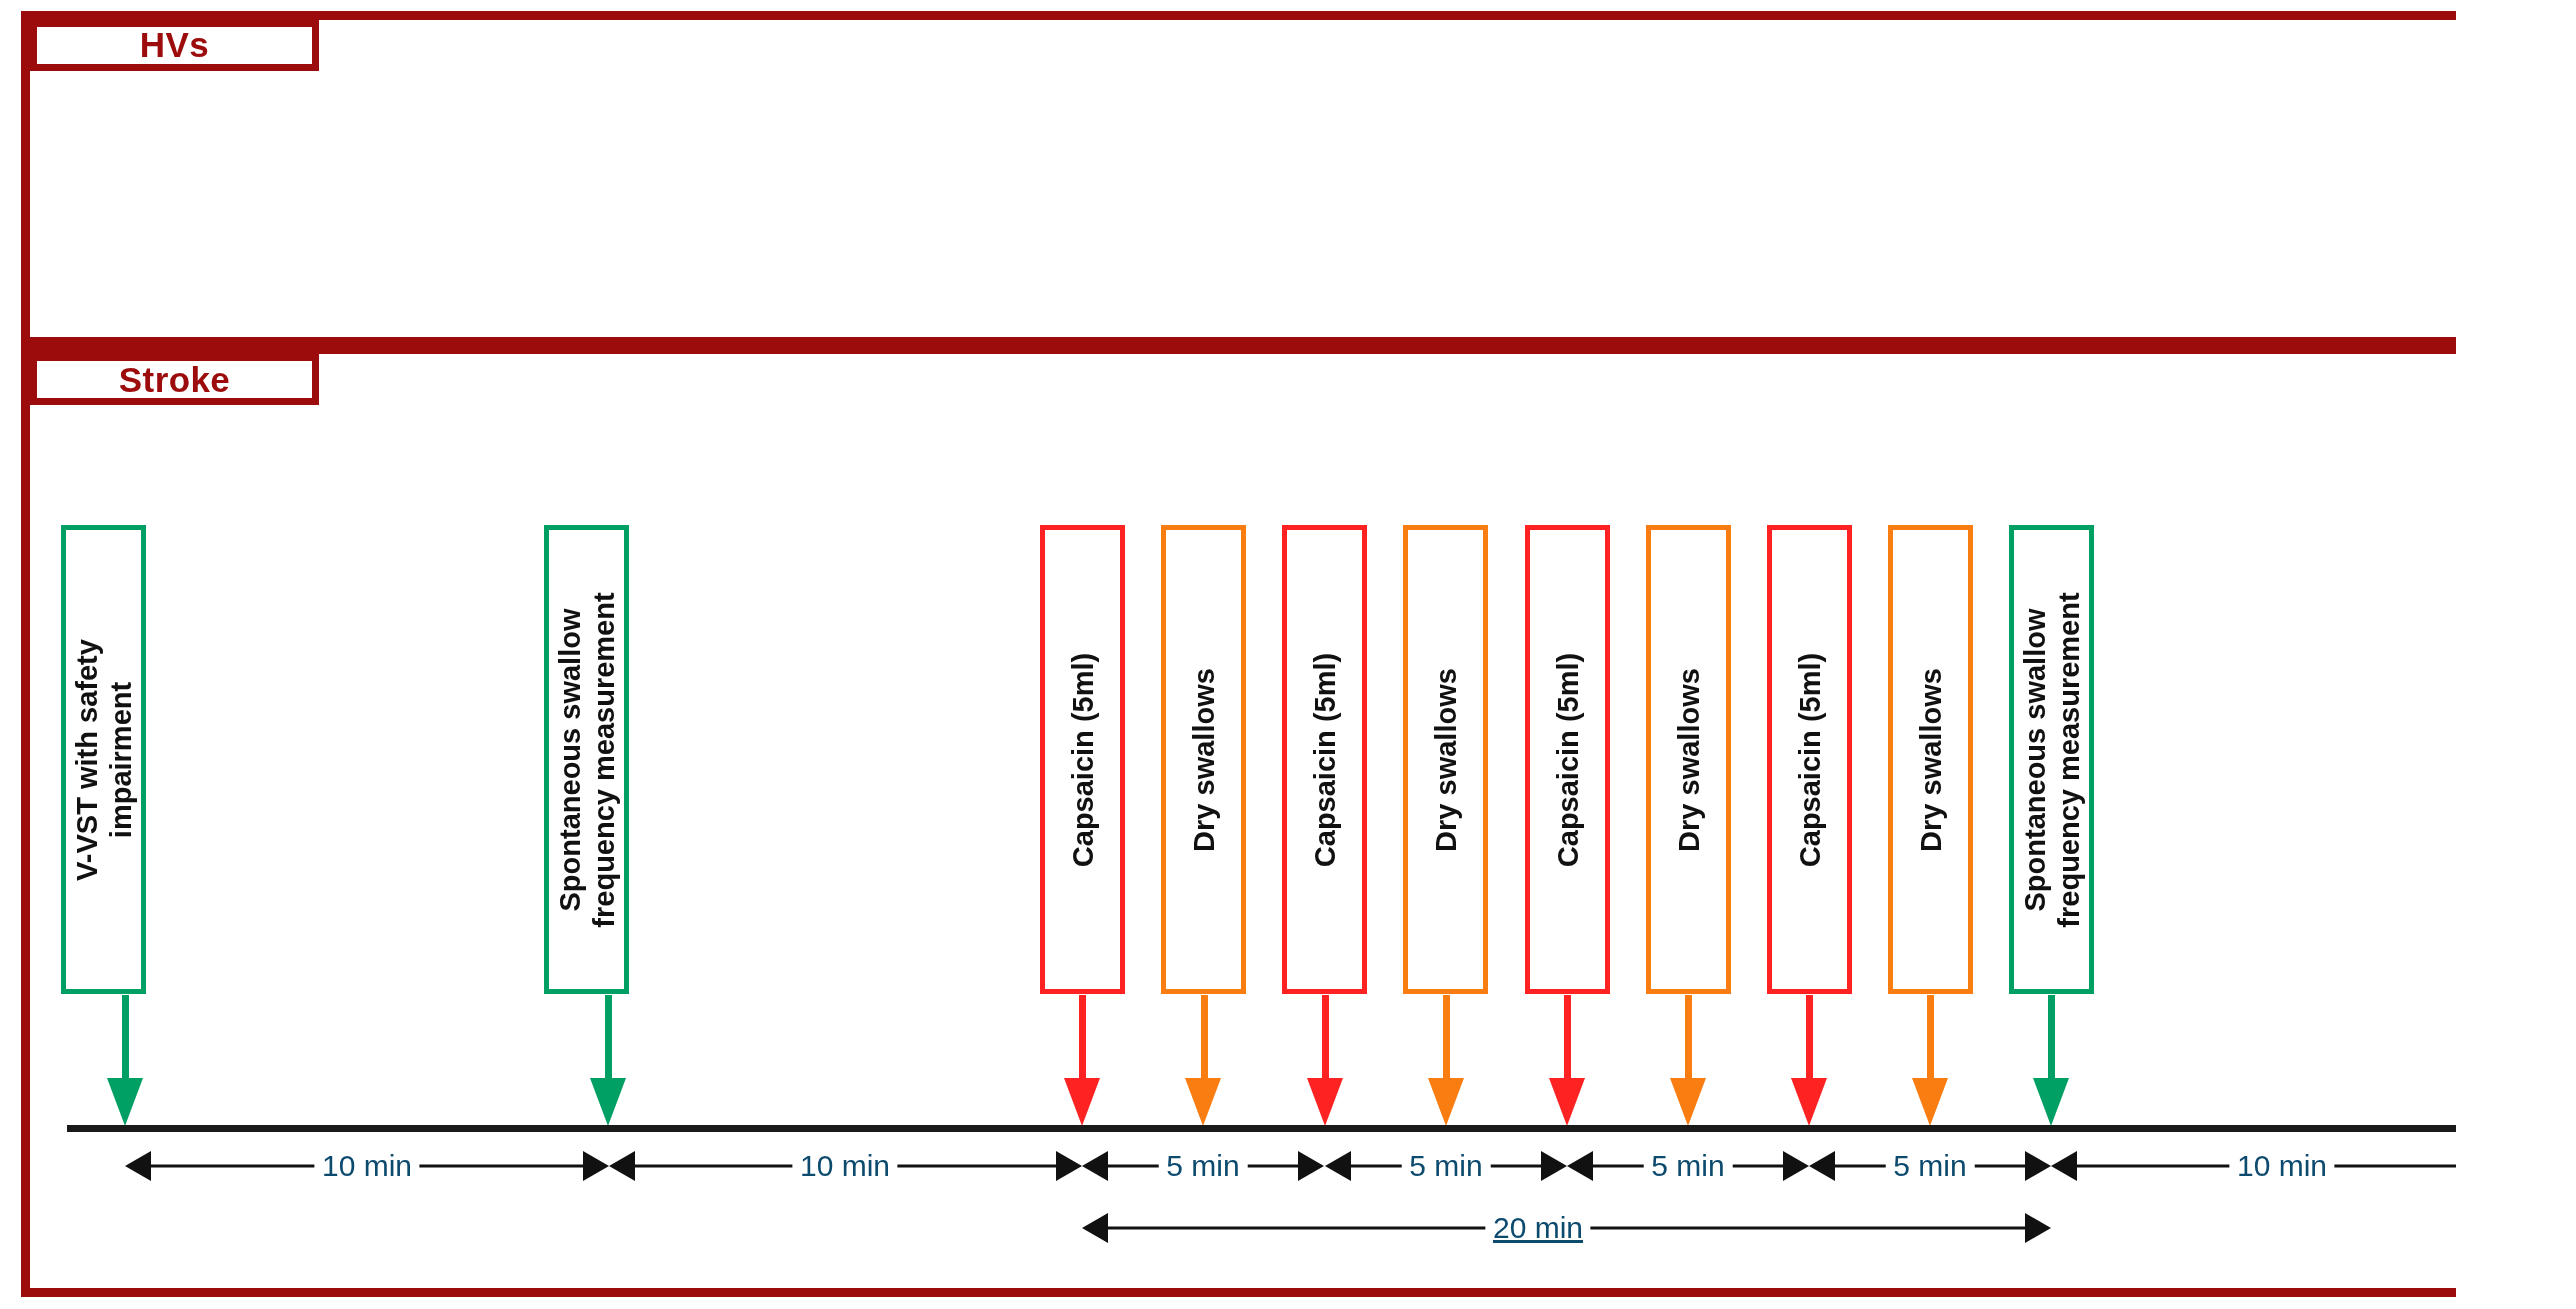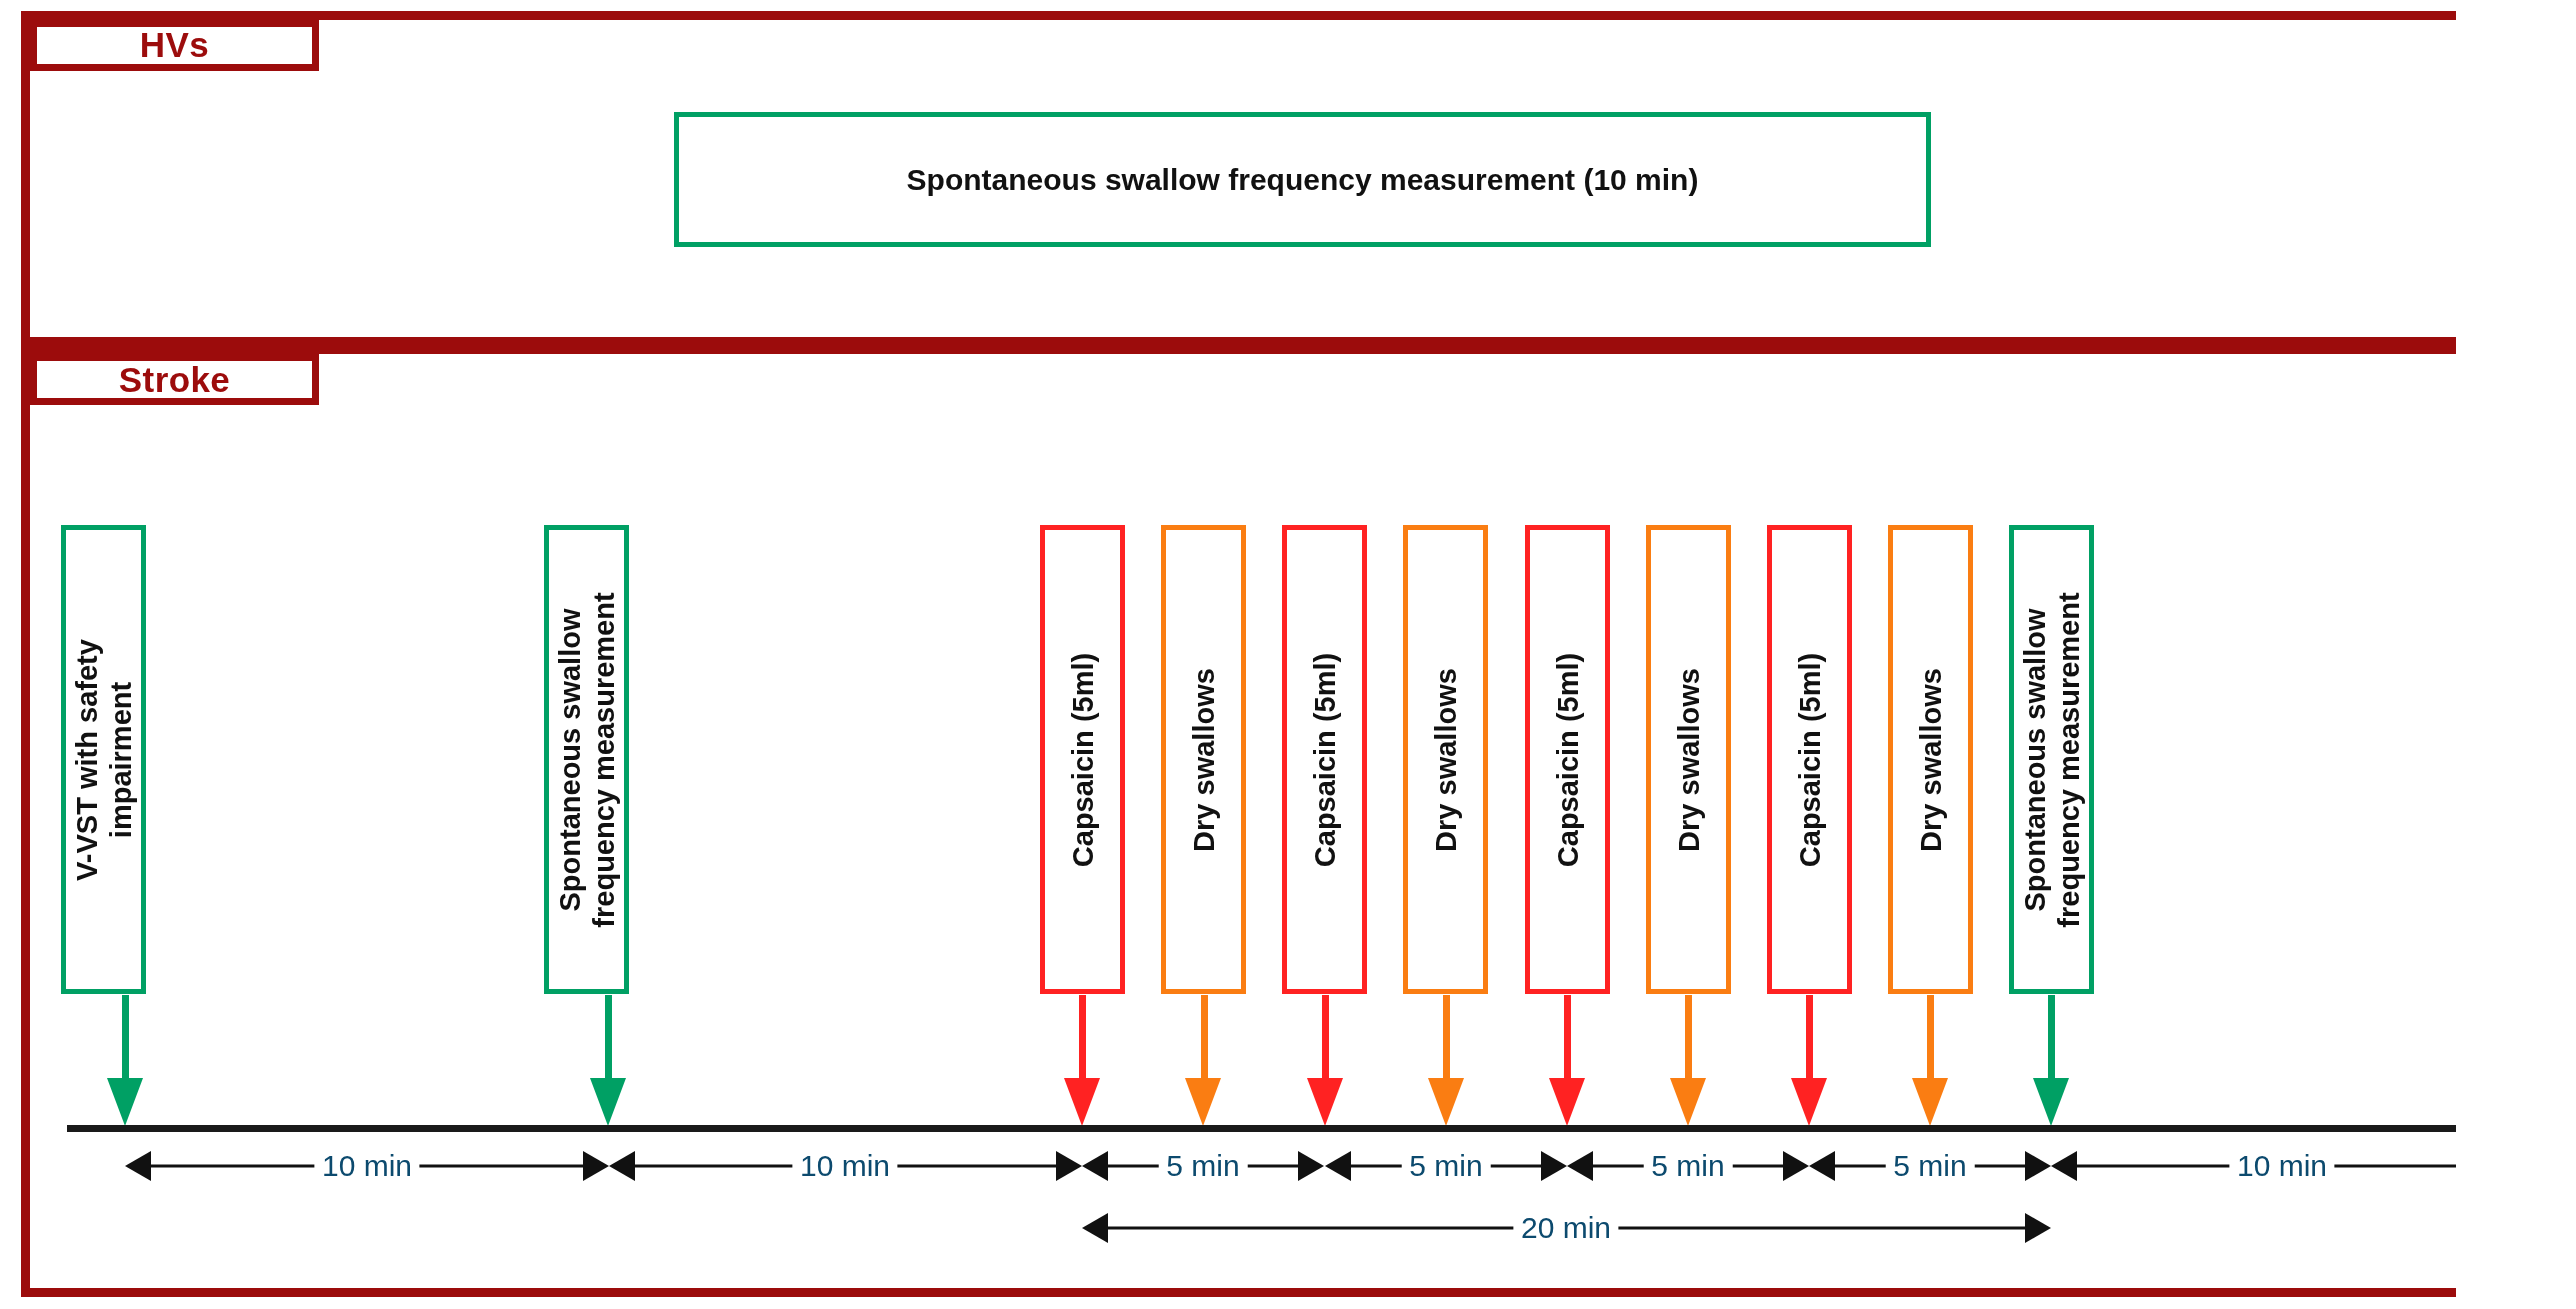--- a/index.html
+++ b/index.html
@@ -48,23 +48,20 @@
 </head>
 <body>
 
 <div id="root" style="--dkred:#9C0C0C;--green:#00A064;--red:#FF2222;--orange:#FA7D12;">
 
   <div class="panel" style="left:21px;top:10.6px;width:2540px;height:335px;"></div>
   <div class="panel-tab" style="left:30px;top:19.7px;width:289px;height:51px;">
     <span>HVs</span>
   </div>
 
-  <div class="hbox" style="left:674px;top:112px;width:1257px;height:135px;border:5.3px solid var(--green);">
-    <span>Spontaneous swallow frequency measurement (10 min)</span>
-  </div>
 
   <div class="panel" style="left:21px;top:345px;width:2540px;height:952px;"></div>
   <div class="panel-tab" style="left:30px;top:354px;width:289px;height:51px;">
     <span>Stroke</span>
   </div>
 
   <div class="vbox" style="left:61px;top:525px;width:85px;height:469px;border:5.3px solid var(--green);">
     <div class="vtxt two">
       <span>V-VST with safety</span><br>
       <span>impairment</span>
@@ -187,17 +184,17 @@
     <div class="line" style="left:26px;right:26px;"></div>
     <div class="tipL"></div>
     <div class="tipR"></div>
     <div class="lbl" style="left:231px;">10 min</div>
   </div>
 
   <div class="seg" style="left:1082px;top:1204px;width:969px;">
     <div class="line" style="left:26px;right:26px;"></div>
     <div class="tipL"></div>
     <div class="tipR"></div>
-    <div class="lbl" style="left:484px;">20 min</div>
+    <div class="lbl" style="left:456px;text-decoration:underline;">20 min</div>
   </div>
 
 </div>
 
 
 </body></html>

